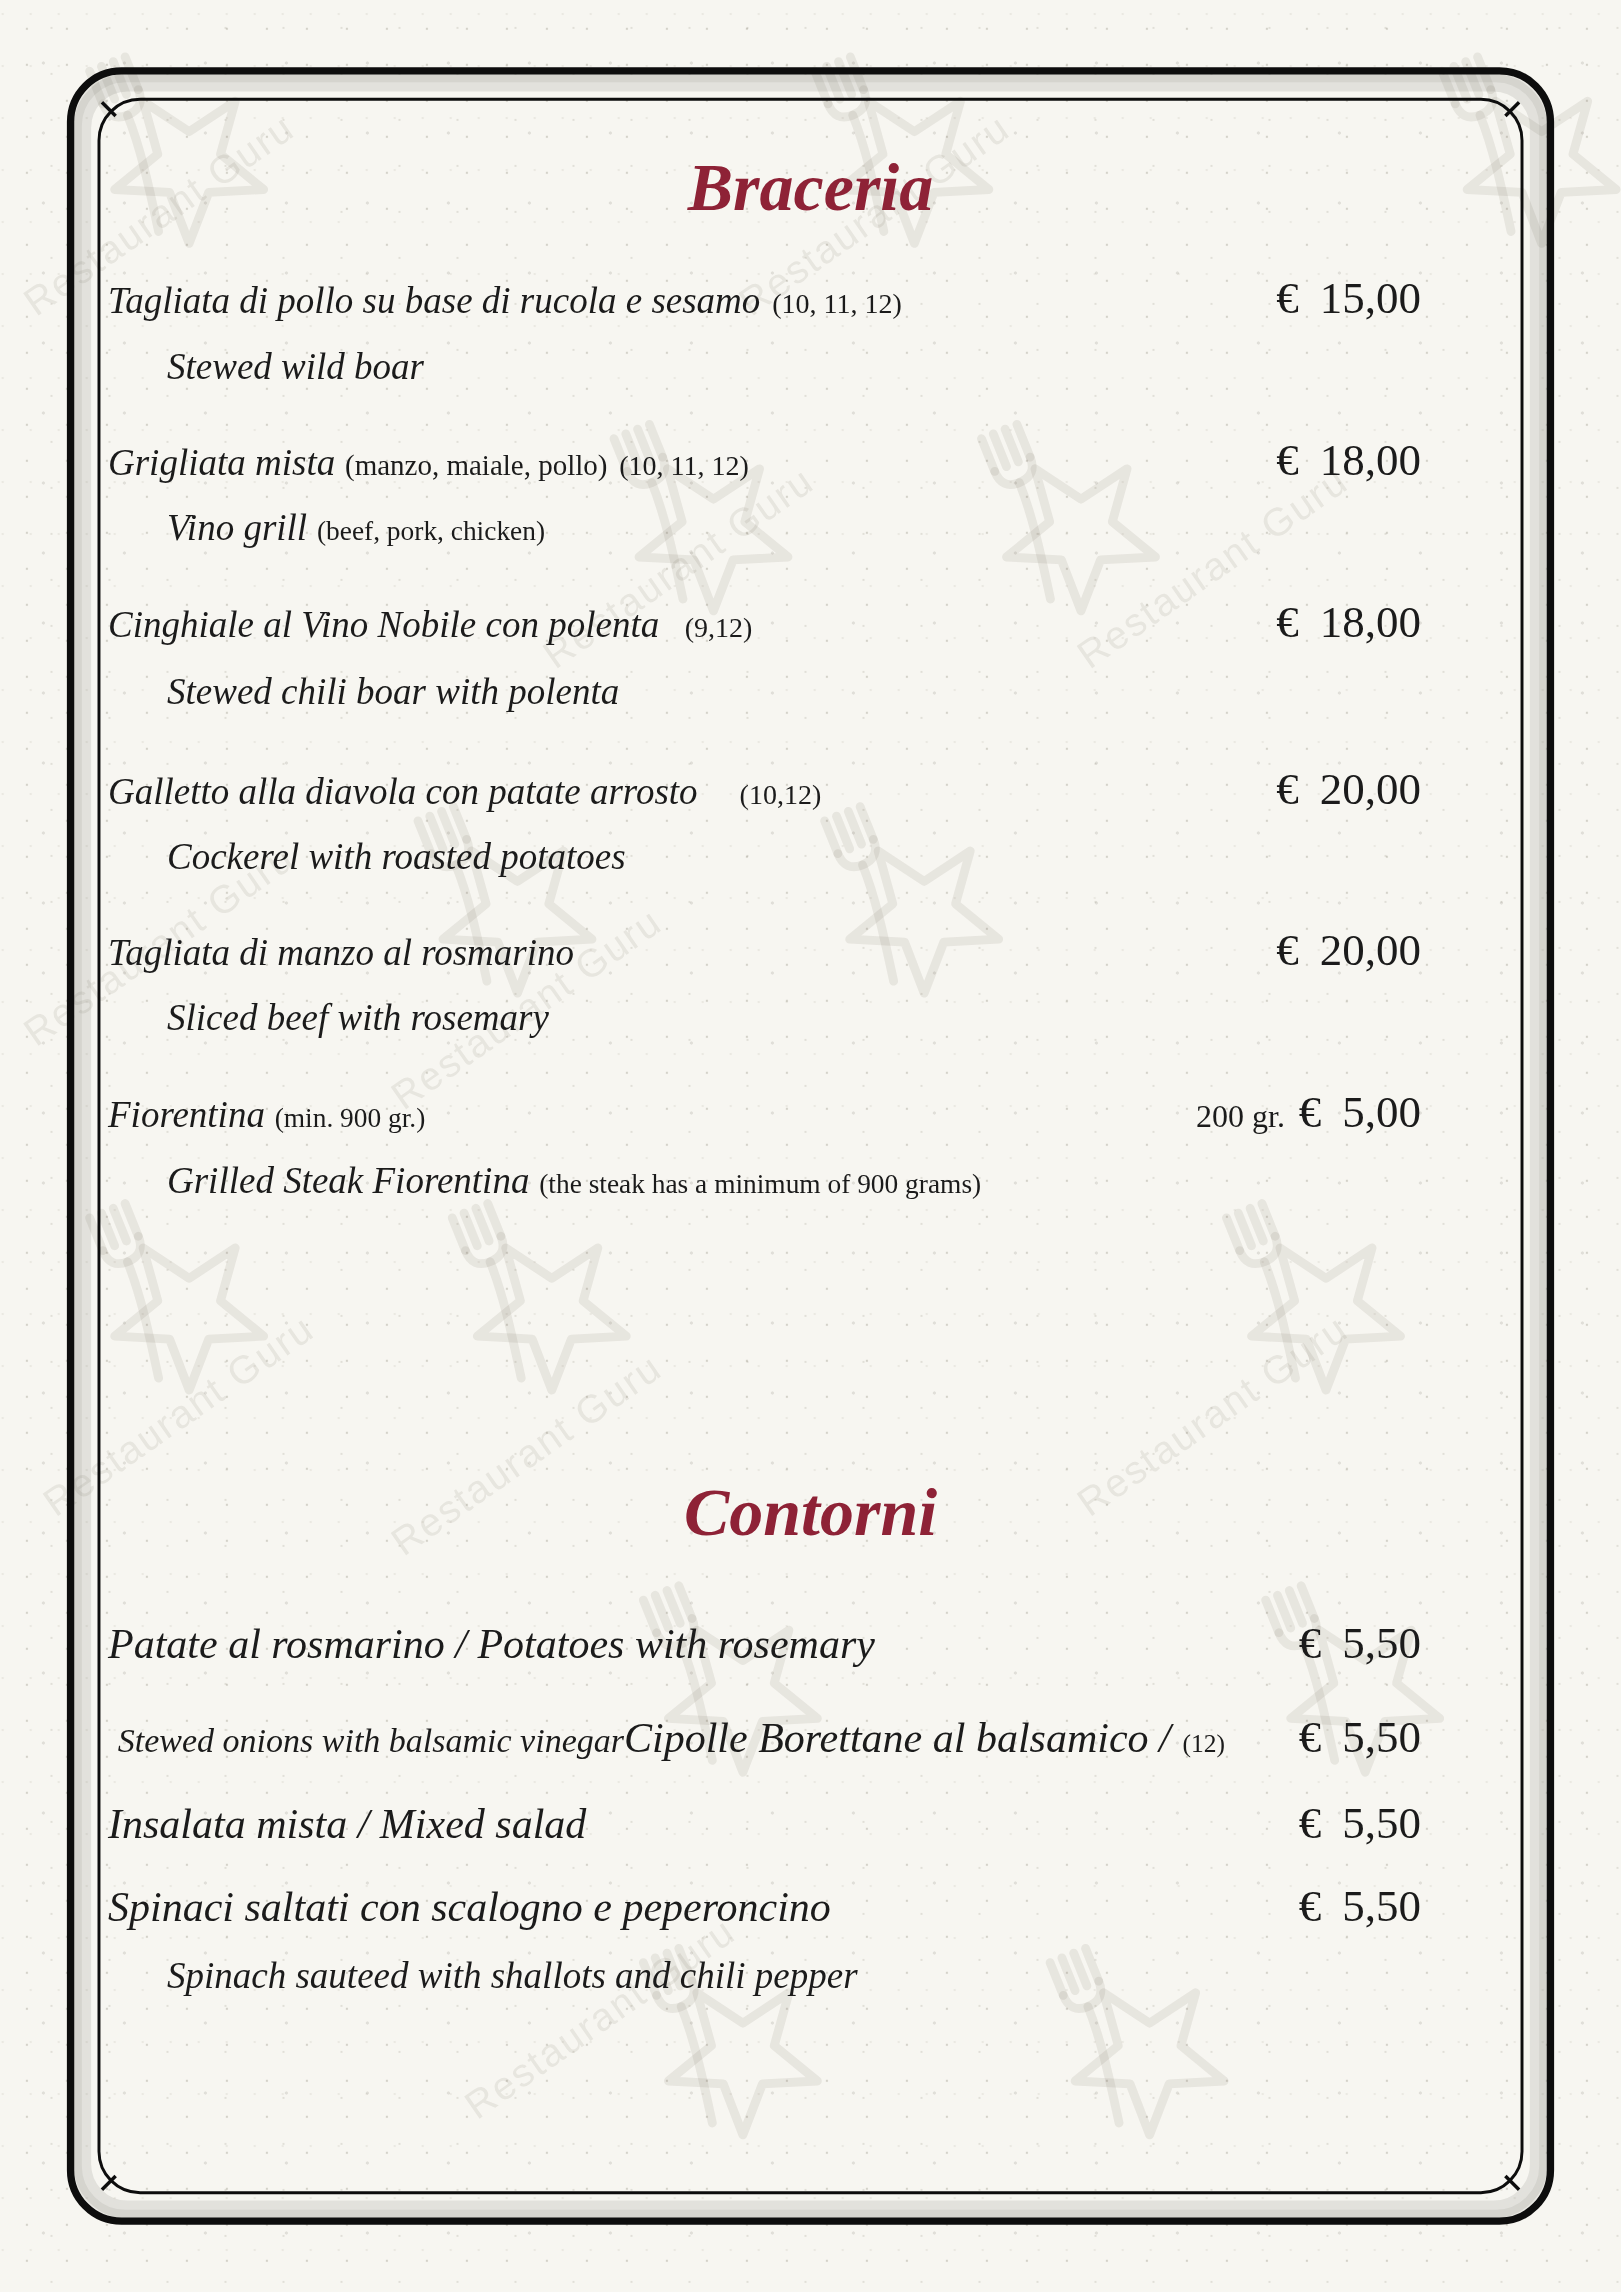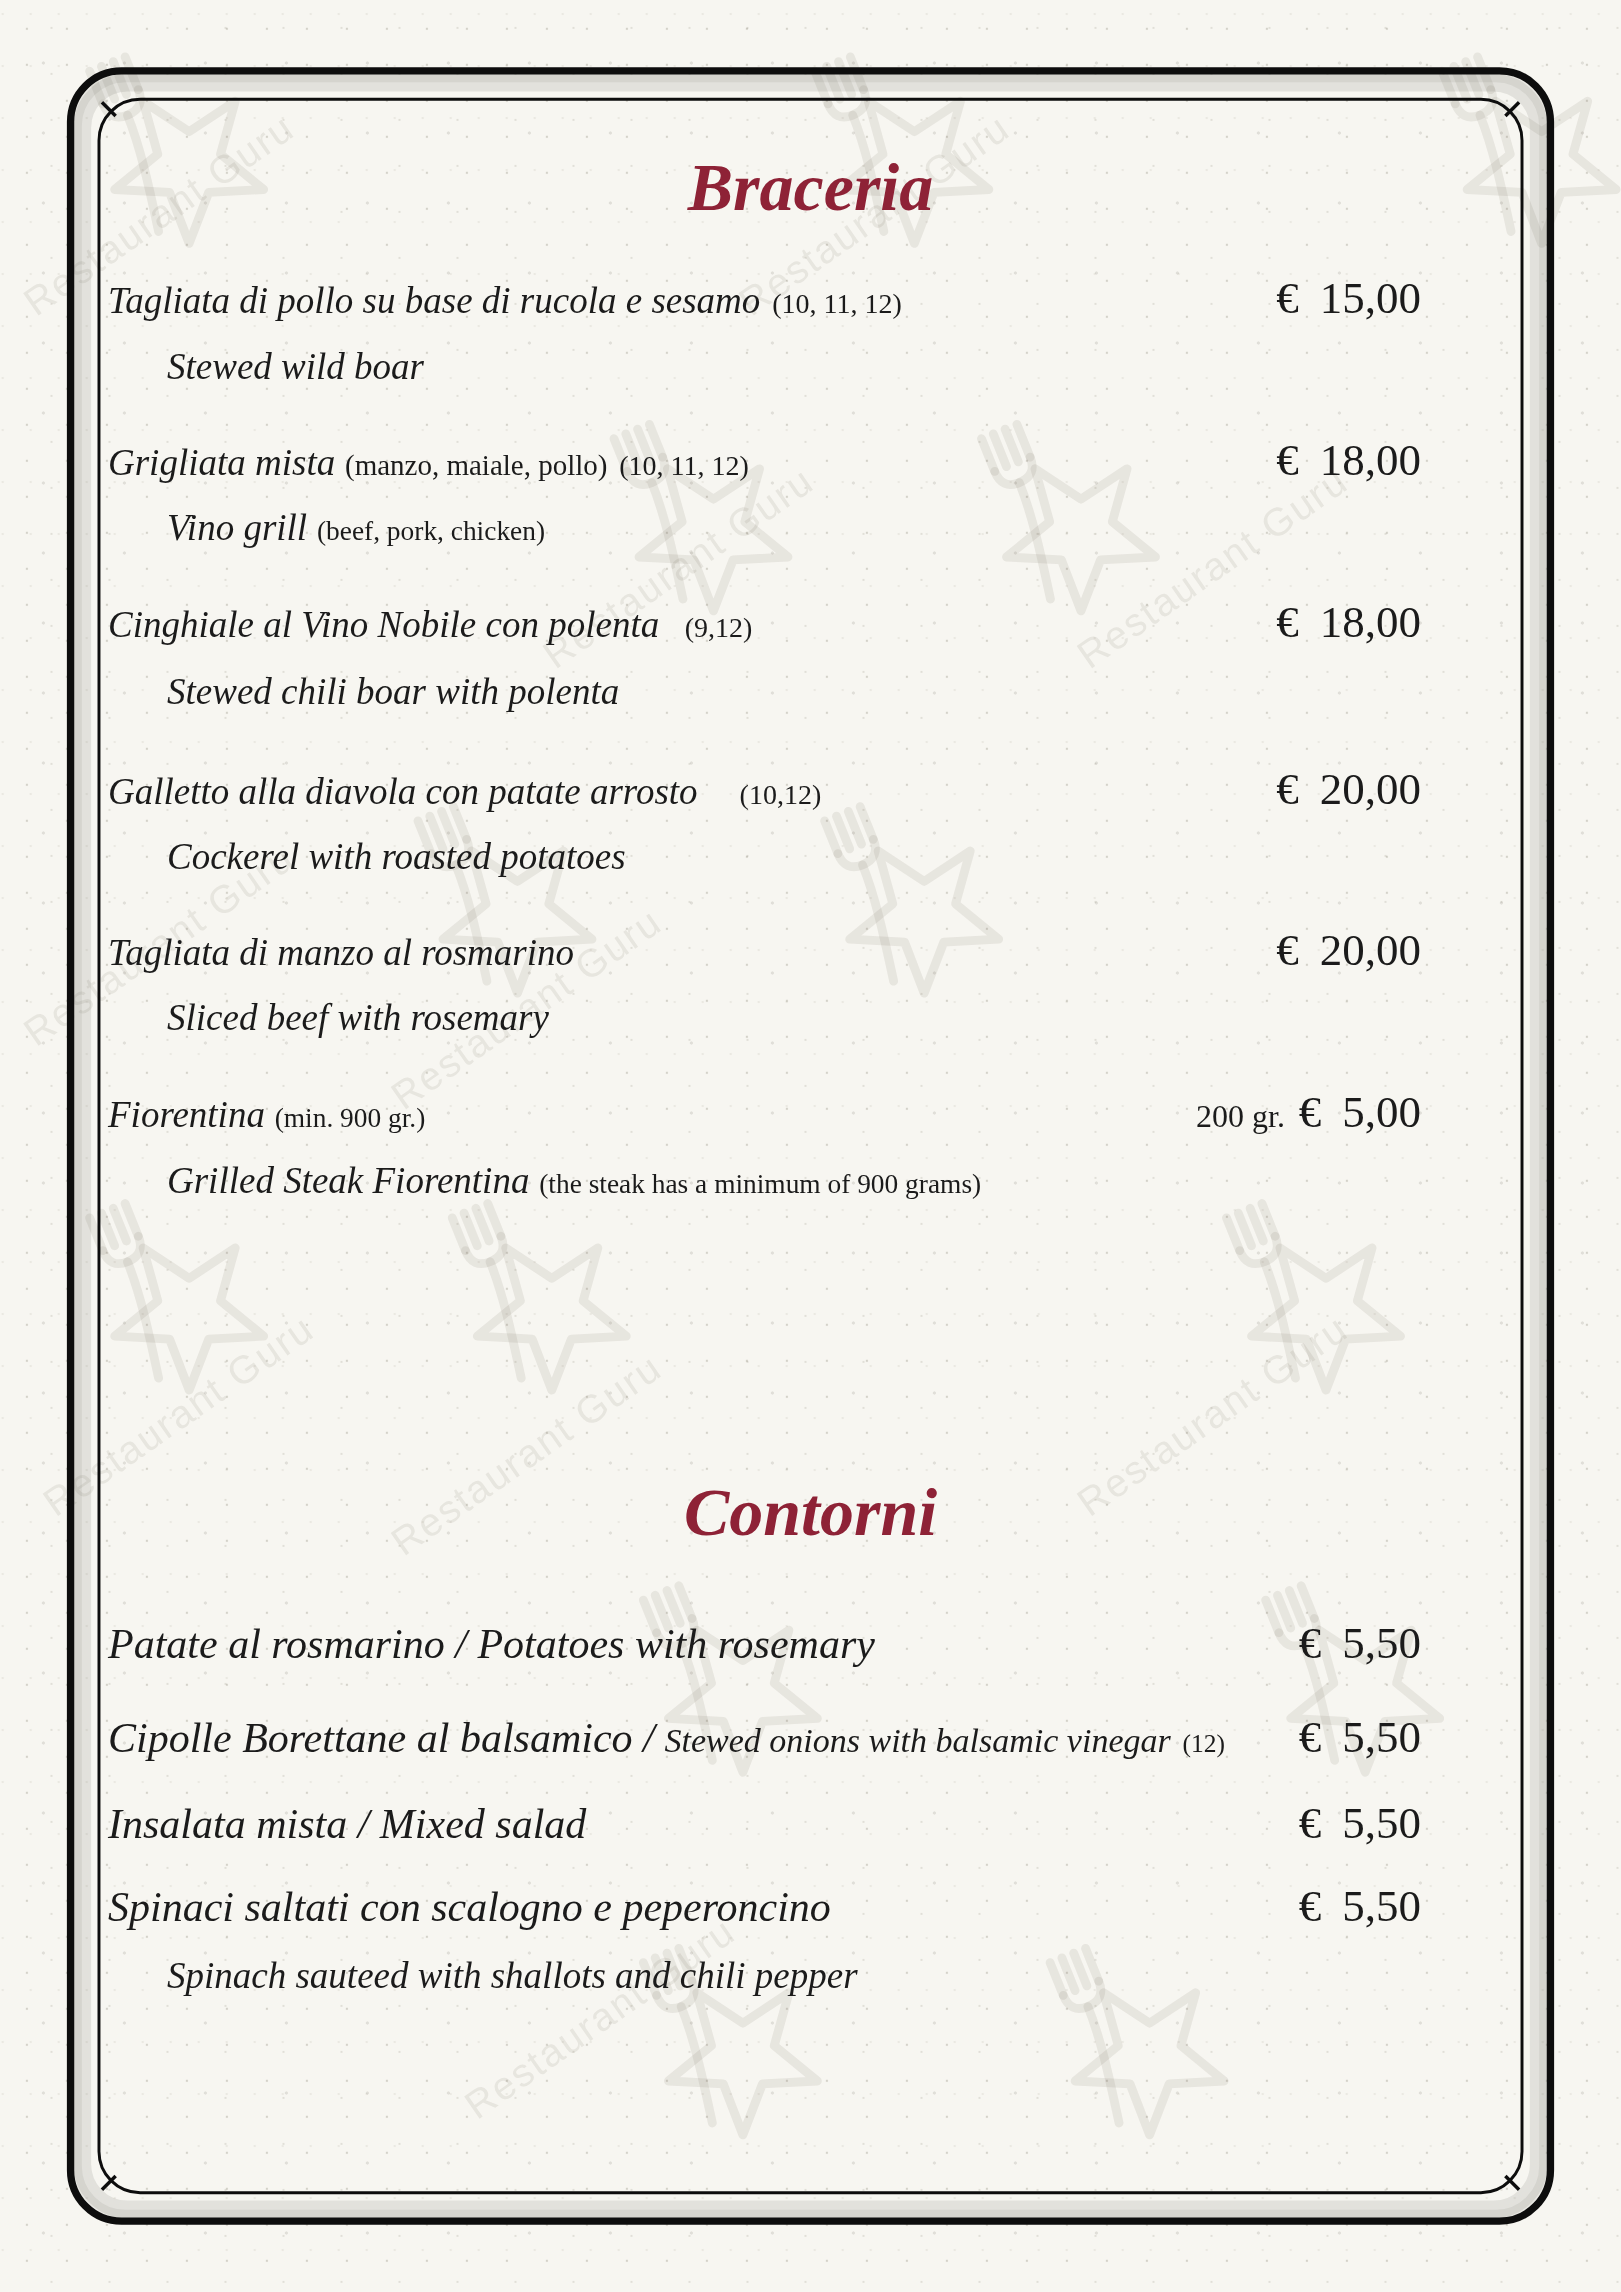--- a/index.html
+++ b/index.html
@@ -163,22 +163,22 @@
   </div>
 
   <div class="abs section-title" style="top:1470px">Contorni</div>
 
   <div class="abs row" style="top:1617px">
     <span class="script co-name">Patate al rosmarino / Potatoes with rosemary</span>
     <span class="price">€ 5,50</span>
   </div>
 
   <div class="abs row" style="top:1711px">
+    <span class="script co-en">Stewed onions with balsamic vinegar</span>
     <span class="script co-name">Cipolle Borettane al balsamico /</span>
-    <span class="script co-en">Stewed onions with balsamic vinegar</span>
     <span class="allergens" style="font-size:25.5px">(12)</span>
     <span class="price">€ 5,50</span>
   </div>
 
   <div class="abs row" style="top:1797px">
     <span class="script co-name">Insalata mista / Mixed salad</span>
     <span class="price">€ 5,50</span>
   </div>
 
   <div class="abs row" style="top:1880px">

